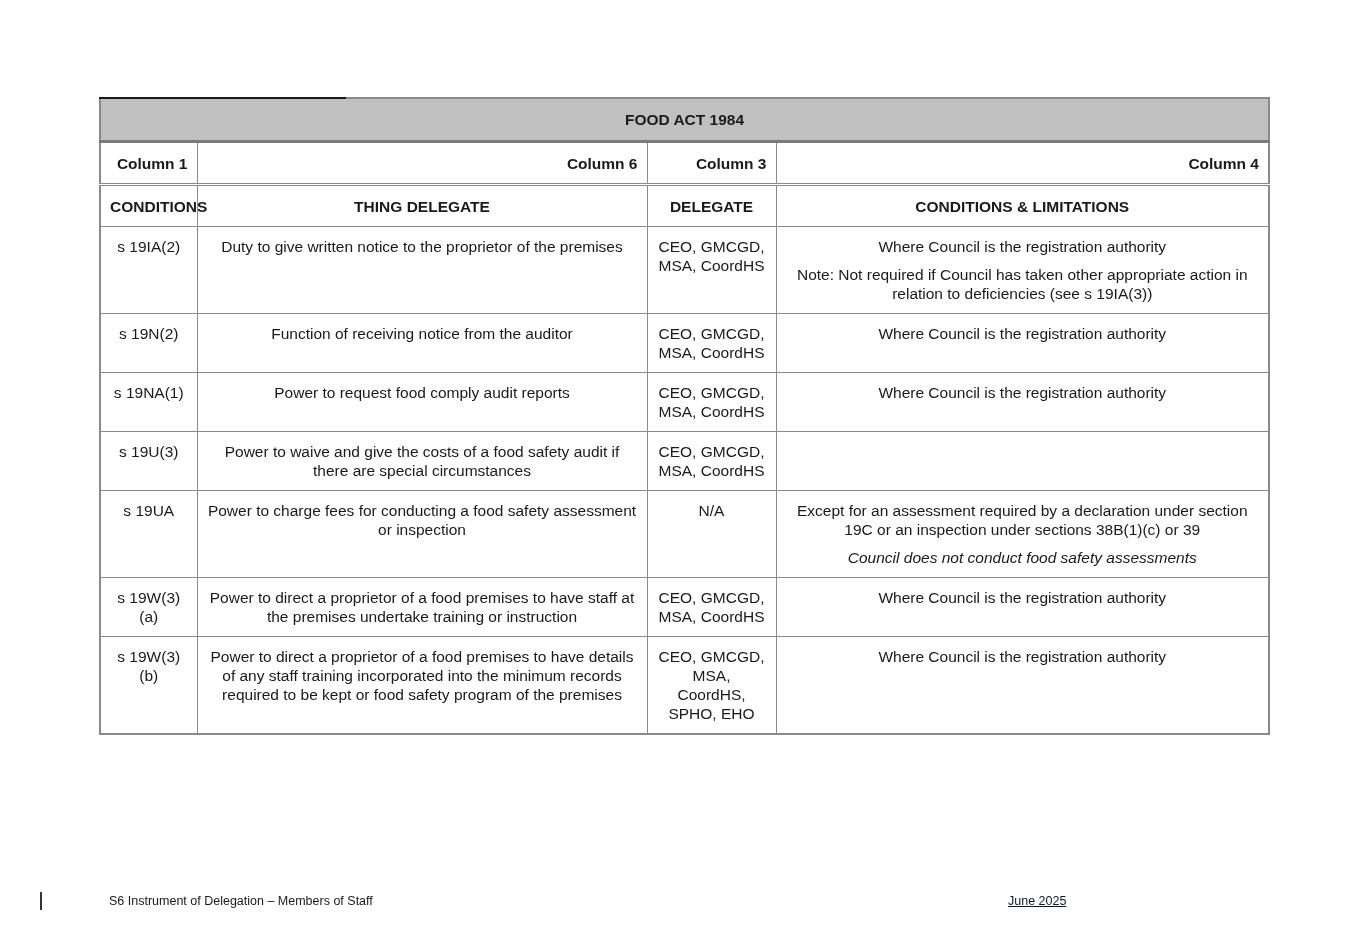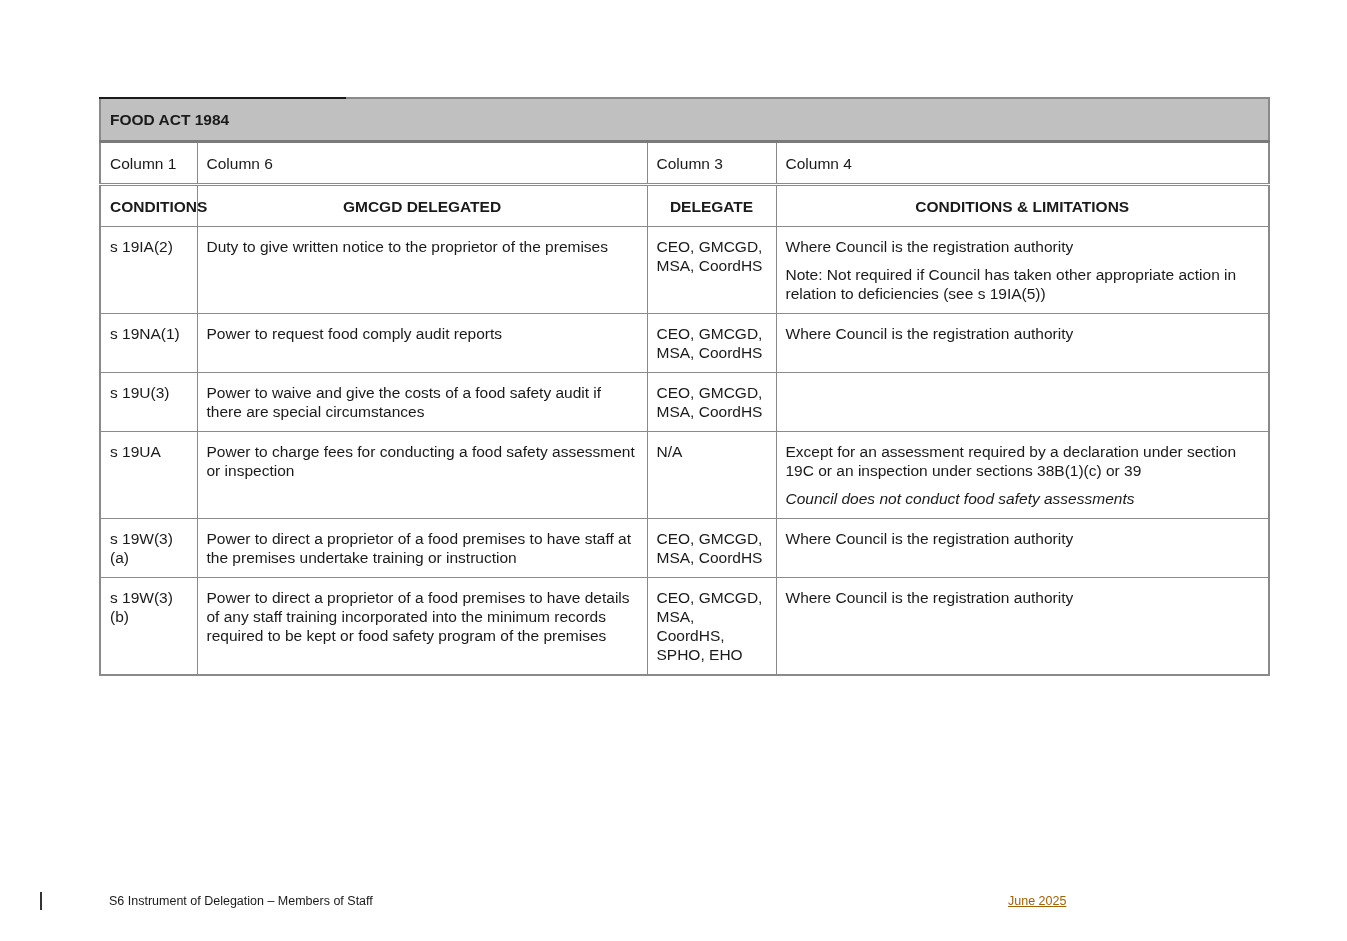--- a/index.html
+++ b/index.html
@@ -35,33 +35,33 @@
       width: 1171px;
       table-layout: fixed;
       border: 2px solid #8a8a8a;
     }
     td, th {
       border: 1px solid #8a8a8a;
       vertical-align: top;
       font-size: 15.5px;
       line-height: 19px;
       padding: 10px 9px 10px 9px;
-      text-align: left;
+      text-align: center;
       font-weight: normal;
     }
     .act-row td {
       background: #c0c0c0;
       font-weight: bold;
       font-size: 15.5px;
       padding: 11px 9px 11px 9px;
       border-bottom: 3px solid #7a7a7a;
     }
     .col-row th {
-      font-weight: normal;
-      text-align: left;
+      font-weight: bold;
+      text-align: right;
       padding: 11px 9px 10px 9px;
       border-bottom: 3px double #8a8a8a;
     }
     .hdr-row th {
       font-weight: bold;
       text-align: center;
       padding: 11px 9px 10px 9px;
     }
     .c1 { width: 97px; }
     .c2 { width: 450px; }
@@ -112,31 +112,39 @@
         <td colspan="4">FOOD ACT 1984</td>
       </tr>
       <tr class="col-row">
         <th>Column 1</th>
         <th>Column 6</th>
         <th>Column 3</th>
         <th>Column 4</th>
       </tr>
       <tr class="hdr-row">
         <th>CONDITIONS</th>
-        <th>GMCGD DELEGATED</th>
+        <th>THING DELEGATE</th>
         <th>DELEGATE</th>
         <th>CONDITIONS &amp; LIMITATIONS</th>
       </tr>
     <tr>
           <td>s 19IA(2)</td>
           <td>Duty to give written notice to the proprietor of the premises</td>
           <td>CEO, GMCGD, MSA, CoordHS</td>
           <td class="cond">
             <p>Where Council is the registration authority</p>
-            <p>Note: Not required if Council has taken other appropriate action in relation to deficiencies (see s 19IA(5))</p>
+            <p>Note: Not required if Council has taken other appropriate action in relation to deficiencies (see s 19IA(3))</p>
+          </td>
+        </tr>
+        <tr>
+          <td>s 19N(2)</td>
+          <td>Function of receiving notice from the auditor</td>
+          <td>CEO, GMCGD, MSA, CoordHS</td>
+          <td class="cond">
+            <p>Where Council is the registration authority</p>
           </td>
         </tr>
         <tr>
           <td>s 19NA(1)</td>
           <td>Power to request food comply audit reports</td>
           <td>CEO, GMCGD, MSA, CoordHS</td>
           <td class="cond">
             <p>Where Council is the registration authority</p>
           </td>
         </tr>
@@ -170,13 +178,13 @@
           <td class="cond">
             <p>Where Council is the registration authority</p>
           </td>
         </tr>
       </tbody>
   </table>
 </div>
 
 <div class="footer-bar"></div>
 <div class="footer-title">S6 Instrument of Delegation – Members of Staff</div>
-<a class="footer-date" style="color: #a16207;">June 2025</a>
+<a class="footer-date" style="color: #0f172a;">June 2025</a>
 
 </body></html>

